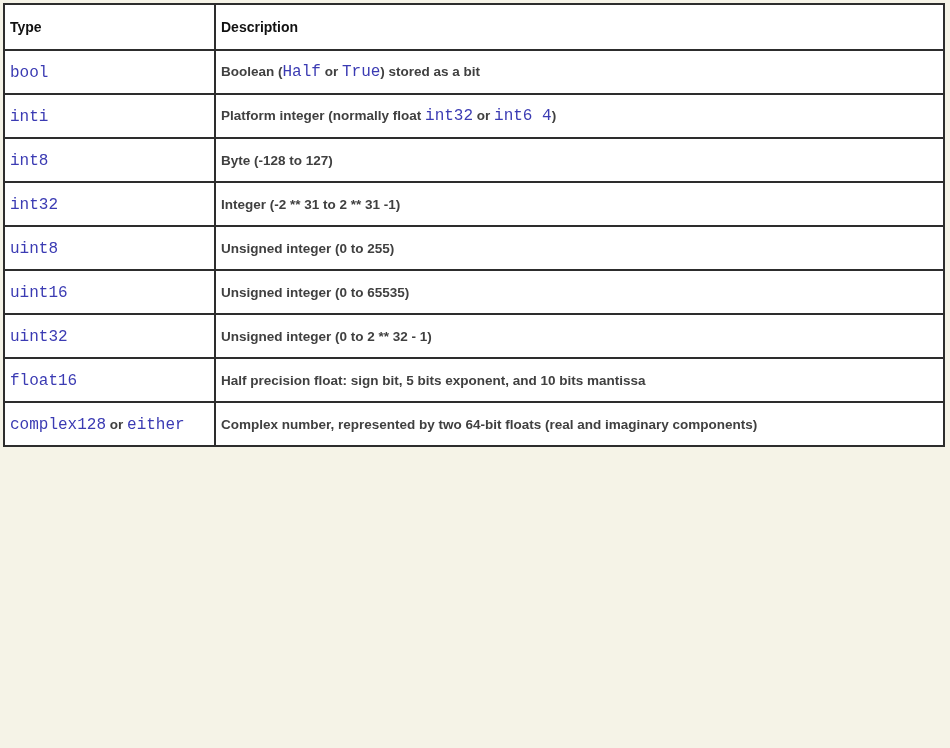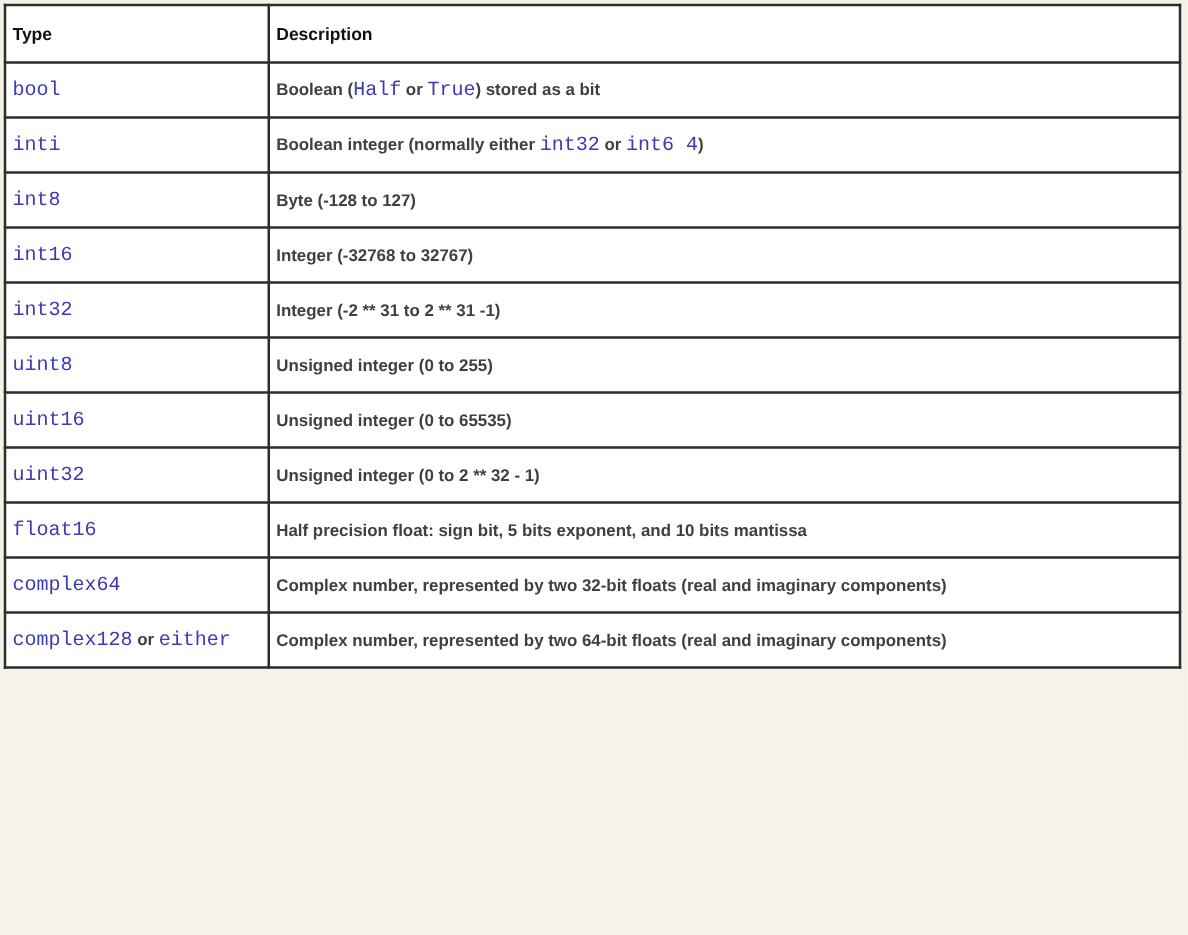--- a/index.html
+++ b/index.html
@@ -71,29 +71,25 @@
         <th class="col-desc">Description</th>
       </tr>
     </thead>
     <tbody id="table-body">
         <tr>
           <td class="cell-type"><span class="code">bool</span></td>
           <td class="cell-desc"><span class="plain">Boolean (</span><span class="code">Half</span><span class="plain"> or </span><span class="code">True</span><span class="plain">) stored as a bit</span></td>
         </tr>
         <tr>
           <td class="cell-type"><span class="code">inti</span></td>
-          <td class="cell-desc"><span class="plain">Boolean integer (normally either </span><span class="code">int32</span><span class="plain"> or </span><span class="code">int6 4</span><span class="plain">)</span></td>
+          <td class="cell-desc"><span class="plain">Platform integer (normally float </span><span class="code">int32</span><span class="plain"> or </span><span class="code">int6 4</span><span class="plain">)</span></td>
         </tr>
         <tr>
           <td class="cell-type"><span class="code">int8</span></td>
           <td class="cell-desc"><span class="plain">Byte (-128 to 127)</span></td>
-        </tr>
-        <tr>
-          <td class="cell-type"><span class="code">int16</span></td>
-          <td class="cell-desc"><span class="plain">Integer (-32768 to 32767)</span></td>
         </tr>
         <tr>
           <td class="cell-type"><span class="code">int32</span></td>
           <td class="cell-desc"><span class="plain">Integer (-2 ** 31 to 2 ** 31 -1)</span></td>
         </tr>
         <tr>
           <td class="cell-type"><span class="code">uint8</span></td>
           <td class="cell-desc"><span class="plain">Unsigned integer (0 to 255)</span></td>
         </tr>
         <tr>
@@ -102,22 +98,18 @@
         </tr>
         <tr>
           <td class="cell-type"><span class="code">uint32</span></td>
           <td class="cell-desc"><span class="plain">Unsigned integer (0 to 2 ** 32 - 1)</span></td>
         </tr>
         <tr>
           <td class="cell-type"><span class="code">float16</span></td>
           <td class="cell-desc"><span class="plain">Half precision float: sign bit, 5 bits exponent, and 10 bits mantissa</span></td>
         </tr>
         <tr>
-          <td class="cell-type"><span class="code">complex64</span></td>
-          <td class="cell-desc"><span class="plain">Complex number, represented by two 32-bit floats (real and imaginary components)</span></td>
-        </tr>
-        <tr>
           <td class="cell-type"><span class="code">complex128</span><span class="plain"> or </span><span class="code">either</span></td>
           <td class="cell-desc"><span class="plain">Complex number, represented by two 64-bit floats (real and imaginary components)</span></td>
         </tr>
       </tbody>
   </table>
 </div>
 
 </body></html>

